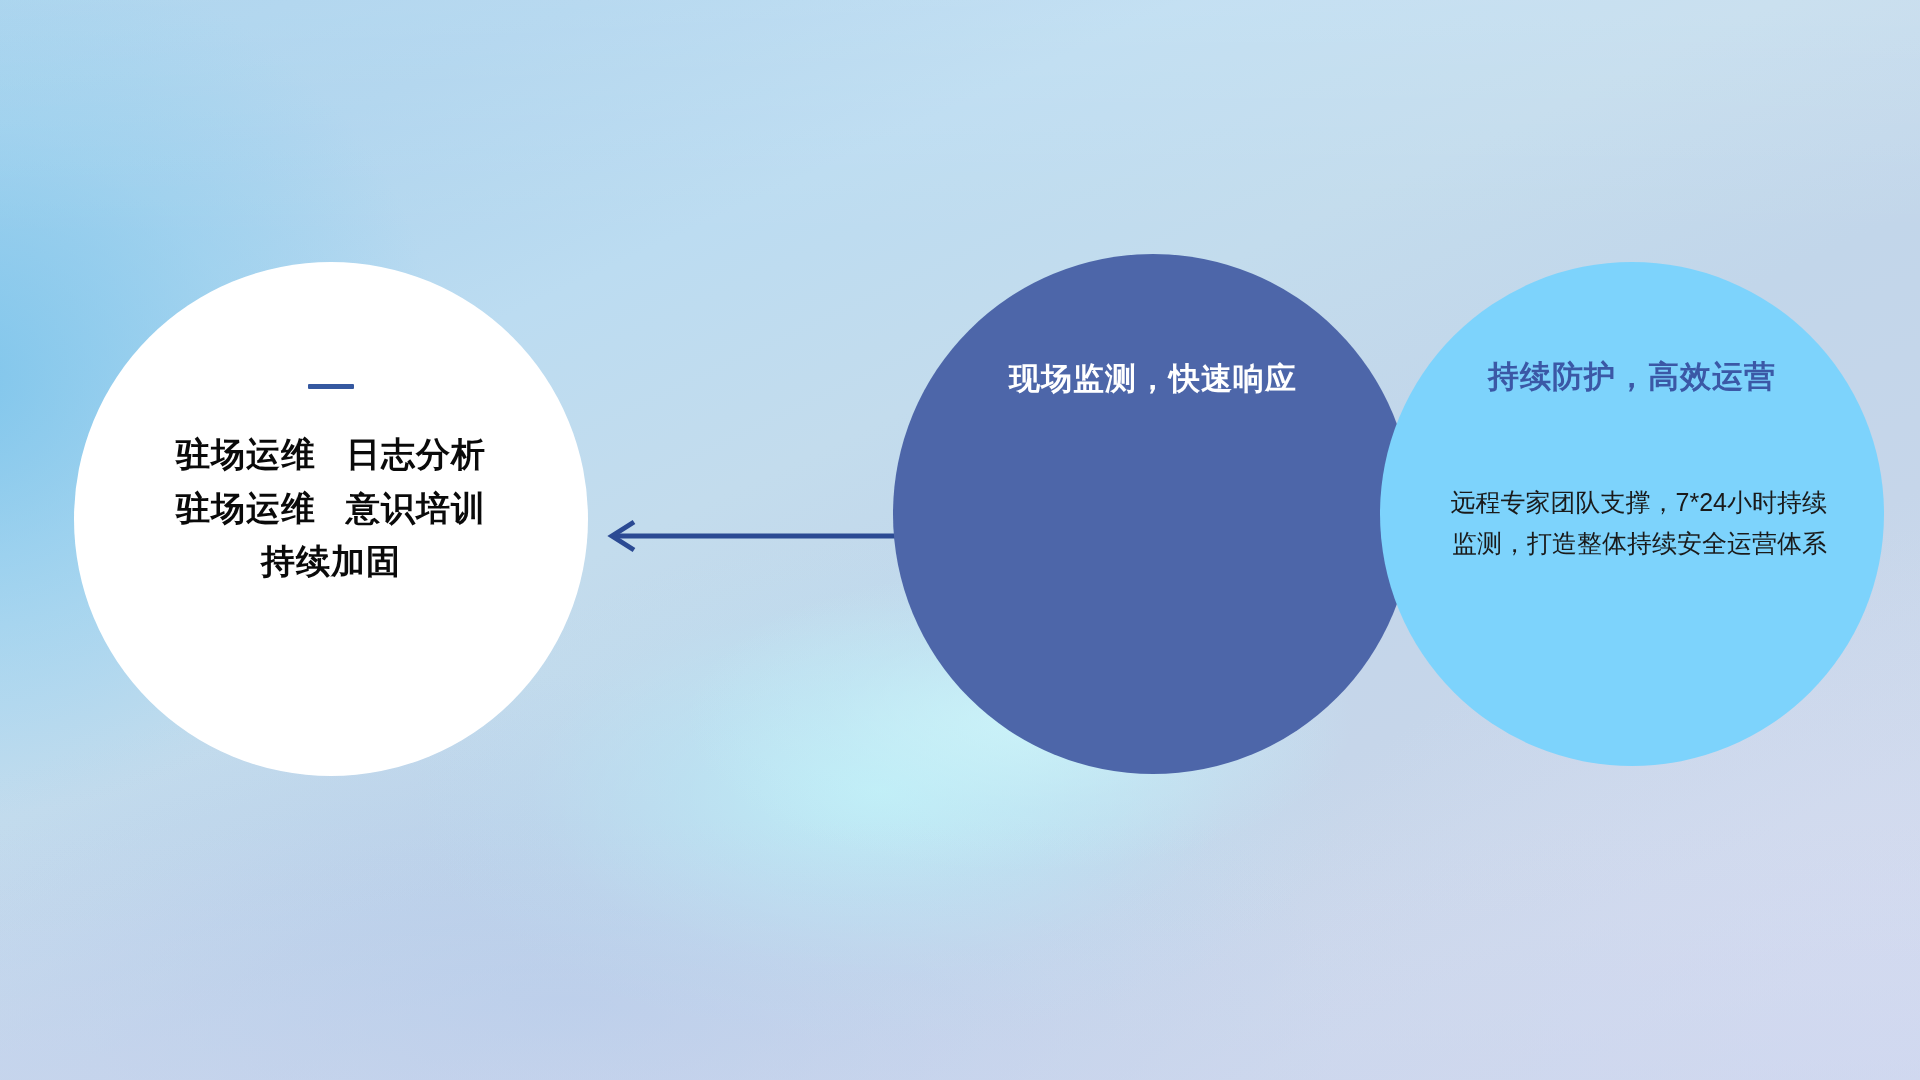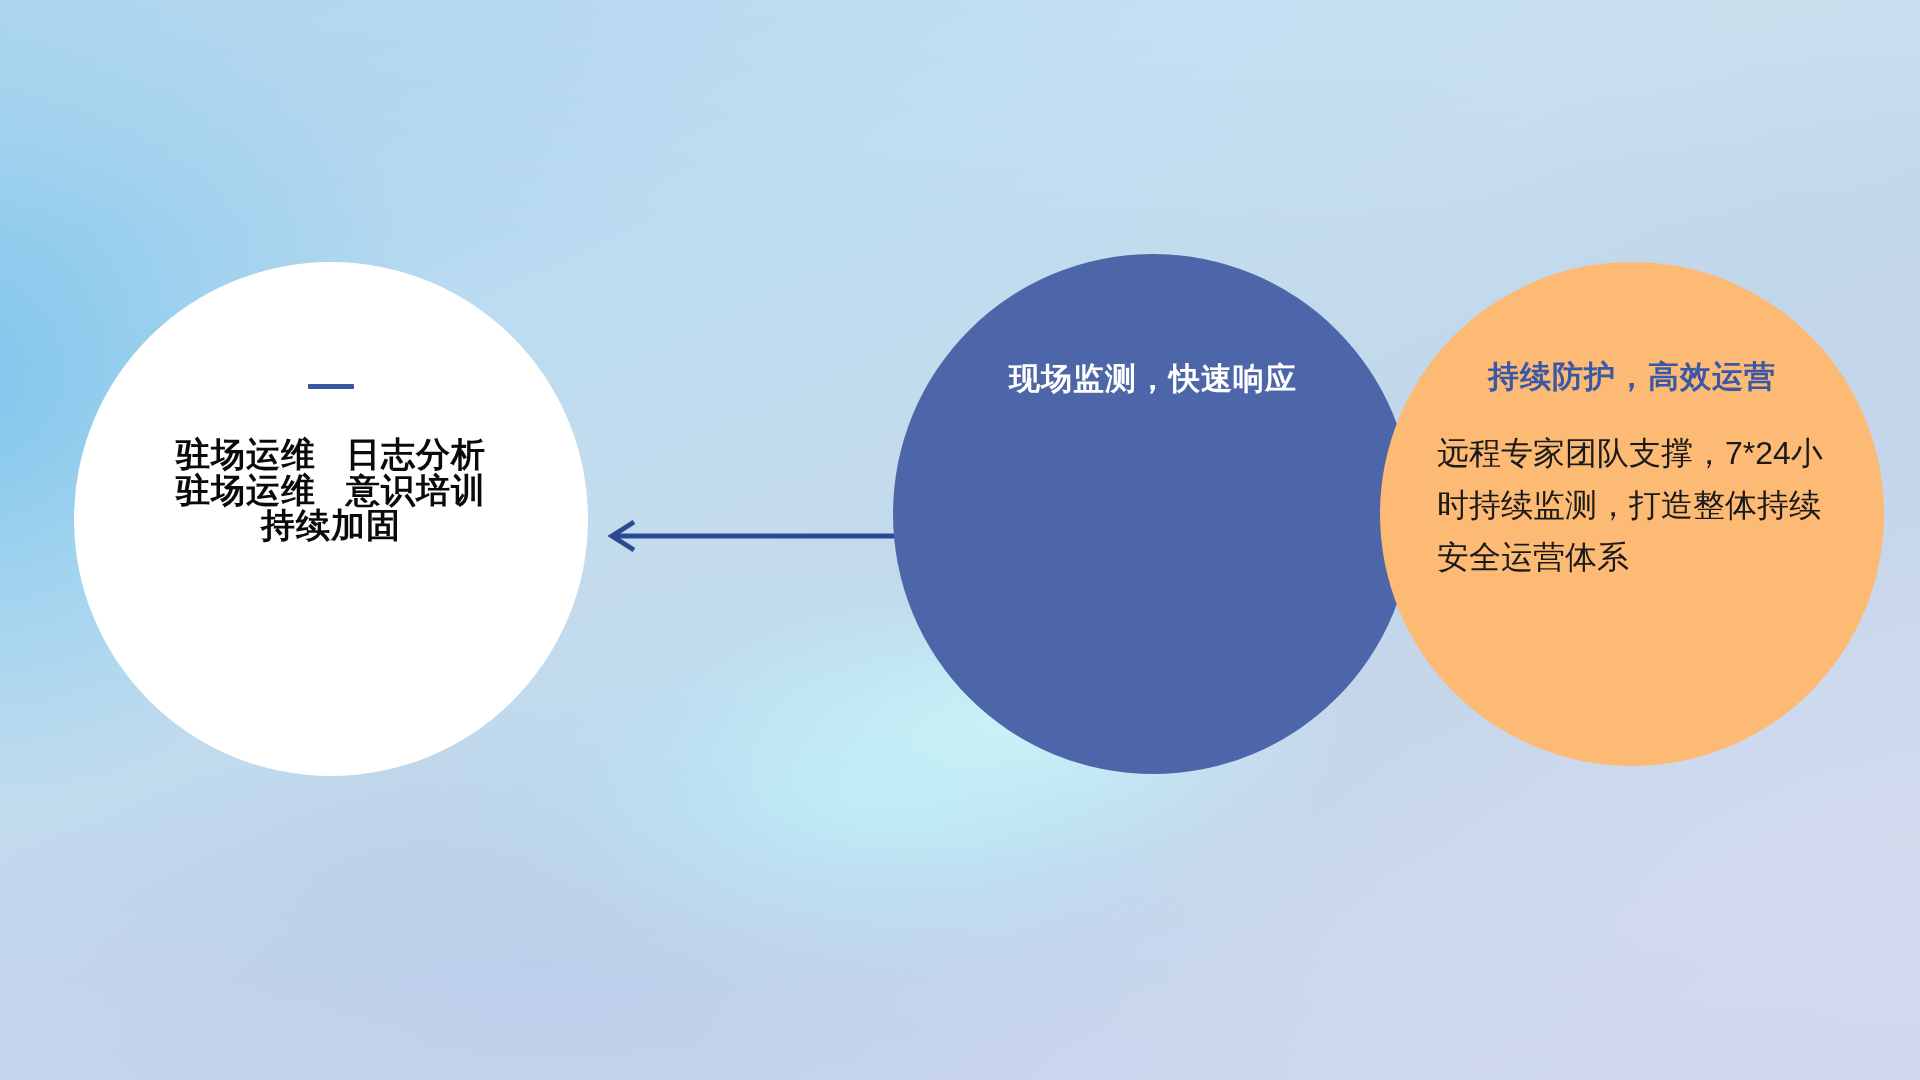--- a/index.html
+++ b/index.html
@@ -105,20 +105,21 @@
     width: 46px;
     height: 5px;
     background: #3558a0;
     border-radius: 1px;
     margin-bottom: 48px;
   }
   .left-lines {
     display: flex;
     flex-direction: column;
     align-items: center;
+    gap: 18px;
   }
   .left-line {
     font-size: 34px;
     font-weight: bold;
     color: #0a0a0a;
     line-height: 1.05;
     letter-spacing: 1px;
     white-space: nowrap;
   }
   .left-line .gap {
@@ -152,41 +153,41 @@
     line-height: 1.62;
     color: #f2f4fa;
     text-align: center;
   }
 
   #right-circle {
     left: 1380px;
     top: 262px;
     width: 504px;
     height: 504px;
-    background: #fdba74;
+    background: #7dd3fc;
     z-index: 6;
     display: flex;
     flex-direction: column;
     align-items: center;
     padding-top: 94px;
   }
   #right-circle .card-title {
     font-size: 31px;
     font-weight: bold;
     color: #3b58a6;
     letter-spacing: 1px;
     white-space: nowrap;
   }
   #right-circle .card-body {
-    margin-top: 30px;
+    margin-top: 84px;
     width: 390px;
-    font-size: 32px;
+    font-size: 25px;
     line-height: 1.62;
     color: #1a1a1a;
-    text-align: left;
+    text-align: right;
   }
 
   
   #arrow-connector {
     position: absolute;
     left: 600px;
     top: 516px;
     width: 300px;
     height: 40px;
     z-index: 3;

